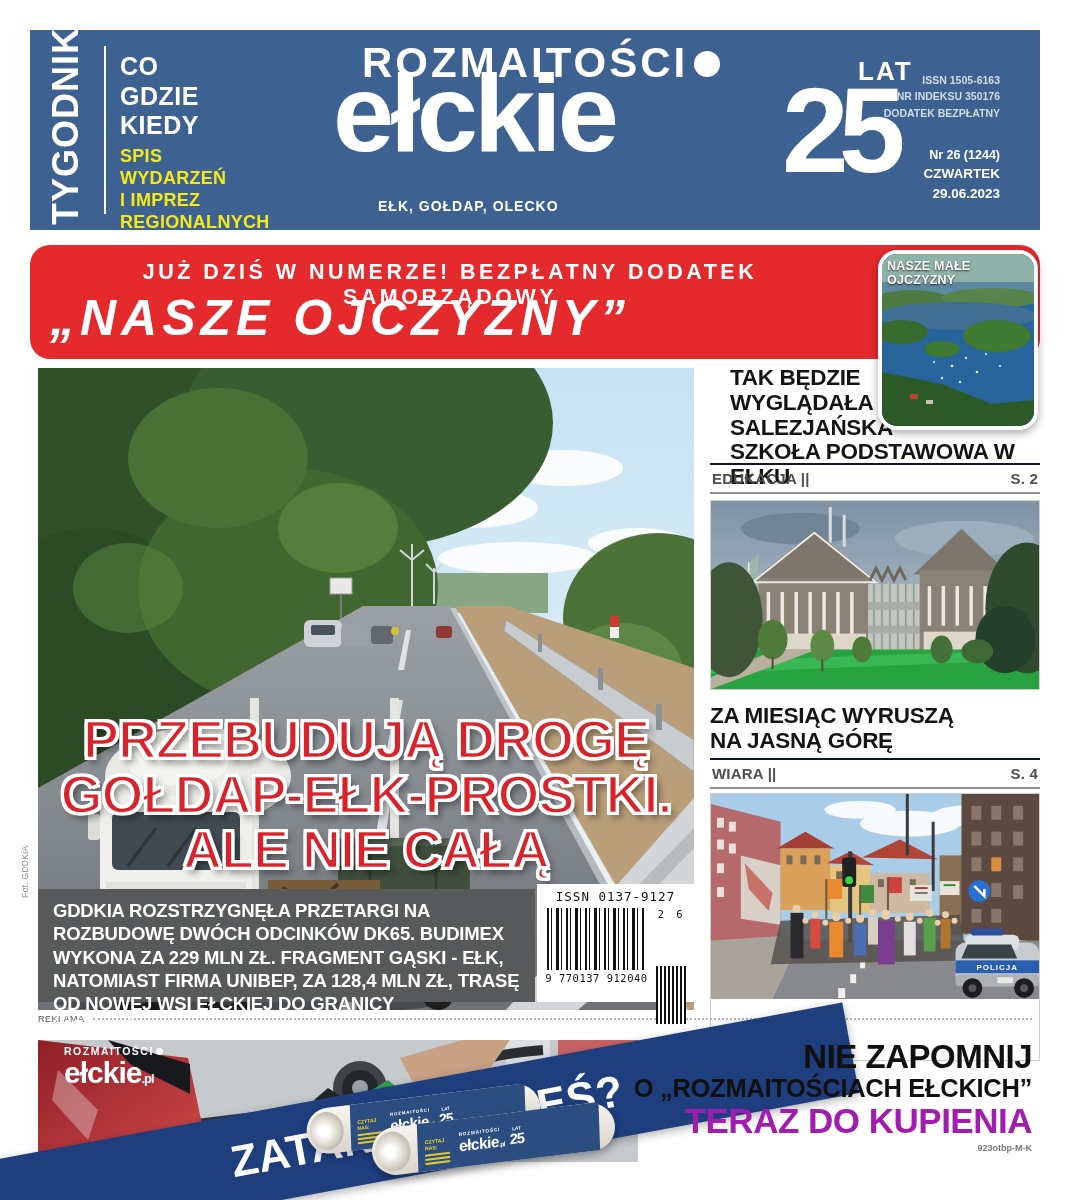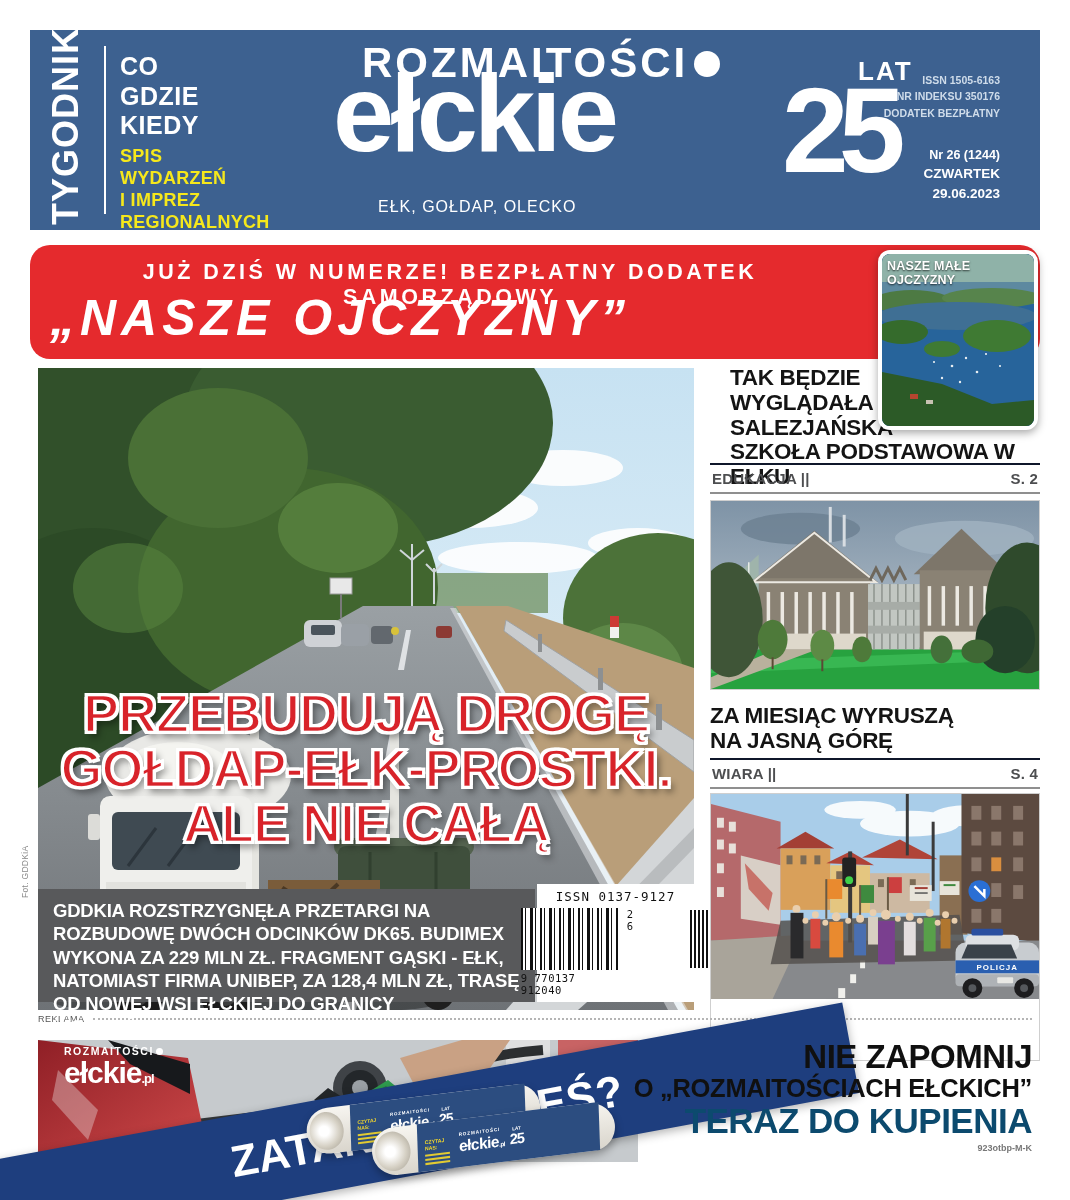--- a/index.html
+++ b/index.html
@@ -17,44 +17,44 @@
     left:-59px; top:76px; width:190px; height:48px; text-align:center;
     transform:rotate(-90deg); color:#fff; font-size:36px; font-weight:800;
     letter-spacing:1px; line-height:48px;
   }
   .mh-sep{left:74px; top:16px; bottom:16px; width:2px; background:#fff;}
   .mh-cgk{left:90px; top:22px; color:#fff; font-size:25px; font-weight:800; line-height:1.18; letter-spacing:.5px;}
   .mh-spis{left:90px; top:116px; color:#f6e81b; font-size:18px; font-weight:800; line-height:1.22; letter-spacing:.3px;}
   .mh-title-top{left:332px; top:12px; color:#fff; font-size:42px; font-weight:800; letter-spacing:3px; line-height:1;}
   .logo-dot{display:inline-block; width:26px; height:26px; border-radius:50%; background:#fff; margin-left:6px;}
   .mh-title-main{left:303px; top:28px; color:#fff; font-size:110px; font-weight:800; letter-spacing:-4px; line-height:1;}
-  .mh-region{left:348px; top:168px; color:#fff; font-size:16px; font-weight:400; letter-spacing:1px;}
+  .mh-region{left:348px; top:168px; color:#fff; font-size:14px; font-weight:700; letter-spacing:1px;}
   .mh-lat{left:828px; top:26px; color:#fff; font-size:26px; font-weight:800; letter-spacing:2px;}
   .mh-25{left:752px; top:40px; color:#fff; font-size:120px; font-weight:800; letter-spacing:-10px; line-height:1;}
   .mh-issn{right:40px; top:42px; text-align:right; color:#cfdcea; font-size:10.5px; font-weight:600; line-height:1.55;}
   .mh-issue{right:40px; top:116px; text-align:right; color:#fff; font-size:12.5px; font-weight:600; line-height:1.45;}
   .mh-issue .strong{font-weight:800; font-size:13.5px;}
 
   
   .banner{left:30px; top:245px; width:1010px; height:114px; background:#e52a2d; border-radius:20px;}
   .banner-kicker{left:20px; top:15px; width:800px; text-align:center; color:#fff;
     font-size:21.5px; font-weight:700; letter-spacing:3.5px;}
   .banner-title{left:20px; top:44px; width:800px; text-align:left; color:#fff;
     font-size:50px; font-weight:800; letter-spacing:5px;font-style:italic;}
   .inset{
     left:878px; top:250px; width:152px; height:172px; border:4px solid #fff;
-    border-radius:12px; overflow:hidden; box-shadow:0 3px 8px rgba(0,0,0,.35); z-index:6; background:#1d4f72;
+    border-radius:19px; overflow:hidden; box-shadow:0 3px 8px rgba(0,0,0,.35); z-index:6; background:#1d4f72;
   }
   .inset-title{left:5px; top:5px; right:5px; color:#fff; font-size:12.5px; font-weight:800;
     letter-spacing:.2px; text-shadow:0 1px 2px rgba(0,0,0,.7); z-index:2;}
 
   
   .main-photo{left:38px; top:368px; width:656px; height:642px; overflow:hidden;}
   .main-headline{
-    left:38px; top:686px; width:656px; text-align:center; z-index:4;
+    left:38px; top:712px; width:656px; text-align:center; z-index:4;
     color:#d8232a; font-size:54px; font-weight:900; line-height:1.02; letter-spacing:-1px;
     -webkit-text-stroke:2.5px #ffffff;
     text-shadow:2px 2px 0 #fff,-2px -2px 0 #fff,2px -2px 0 #fff,-2px 2px 0 #fff,4px 5px 7px rgba(0,0,0,.45);
   }
   .photo-credit{
     left:20px; top:898px; transform:rotate(-90deg); transform-origin:0 0;
     font-size:8.5px; color:#8a8a8a; letter-spacing:.3px;
   }
   .lead-box{
     left:38px; top:889px; width:497px; height:113px; background:#58595b; z-index:5;
@@ -65,21 +65,21 @@
 
   
   .barcode{left:537px; top:884px; width:157px; height:118px; background:#fff; z-index:5;
     display:flex; flex-direction:column; align-items:center; padding-top:5px; box-sizing:border-box;}
   .bc-issn{font-family:"DejaVu Sans Mono", monospace; font-size:12.5px; letter-spacing:1px; color:#111;}
   .bc-row{display:flex; gap:8px; margin-top:4px; align-items:flex-start;}
   .bc-main{display:flex; flex-direction:column; align-items:center;}
   .ean{width:98px; height:62px;
     background:repeating-linear-gradient(90deg,#111 0 2px,#fff 2px 4px,#111 4px 5px,#fff 5px 9px,#111 9px 12px,#fff 12px 14px,#111 14px 15px,#fff 15px 19px);}
   .bc-digits{font-family:"DejaVu Sans Mono", monospace; font-size:10.5px; color:#111; margin-top:2px; letter-spacing:.5px;}
-  .bc-addon{display:flex; flex-direction:row; align-items:flex-start;gap:44px;}
+  .bc-addon{display:flex; flex-direction:column; align-items:flex-end;gap:44px;}
   .bc-addon-digits{font-family:"DejaVu Sans Mono", monospace; font-size:10.5px; color:#111; letter-spacing:3px;}
   .addon-bars{width:30px; height:58px; margin-top:2px;
     background:repeating-linear-gradient(90deg,#111 0 2px,#fff 2px 4px,#111 4px 6px,#fff 6px 8px);}
 
   
   .rc-head{width:330px; color:#141414; font-size:22.5px; font-weight:900; line-height:1.1; letter-spacing:-.3px;}
   .rc-h1{left:710px; top:366px;margin-left:20px;}
   .rc-h2{left:710px; top:704px;}
   .rc-secrow{
     left:710px; width:330px; border-top:2px solid #0f172a; border-bottom:2px solid #8f8f8f;
@@ -119,21 +119,21 @@
   .roll-logo{color:#fff; line-height:1;}
   .roll-logo .t{font-size:4.5px; font-weight:800; letter-spacing:.8px;}
   .roll-logo .m{font-size:15px; font-weight:800; letter-spacing:-.5px;}
   .roll-logo .pl{font-size:6px;}
   .roll-25{color:#fff; text-align:center; line-height:1;}
   .roll-25 .lat{font-size:4.5px; font-weight:800;}
   .roll-25 .n{font-size:14px; font-weight:800; letter-spacing:-1px;}
   .ad-text{right:0; top:10px; text-align:right; z-index:6; line-height:1.06;}
   .ad-black1{font-size:33px; font-weight:900; color:#101010; letter-spacing:-.5px;}
   .ad-black2{font-size:25.5px; font-weight:900; color:#101010; letter-spacing:-.3px;}
-  .ad-red{font-size:35px; font-weight:900; color:#0c4a6e; letter-spacing:-.5px;}
+  .ad-red{font-size:35px; font-weight:900; color:#a21caf; letter-spacing:-.5px;}
   .ad-code{font-size:9px; color:#777; font-weight:600; margin-top:5px;}
 </style>
 </head>
 <body>
 
 <div id="page">
 
   <div class="abs masthead">
     <div class="abs tygodnik">TYGODNIK</div>
     <div class="abs mh-sep"></div>

